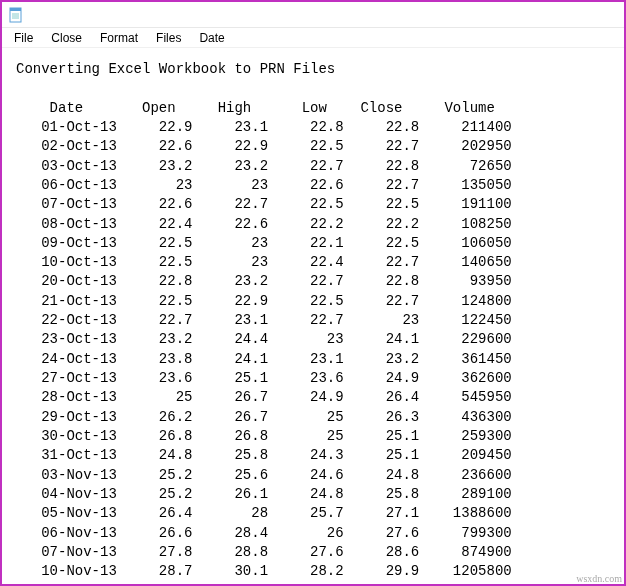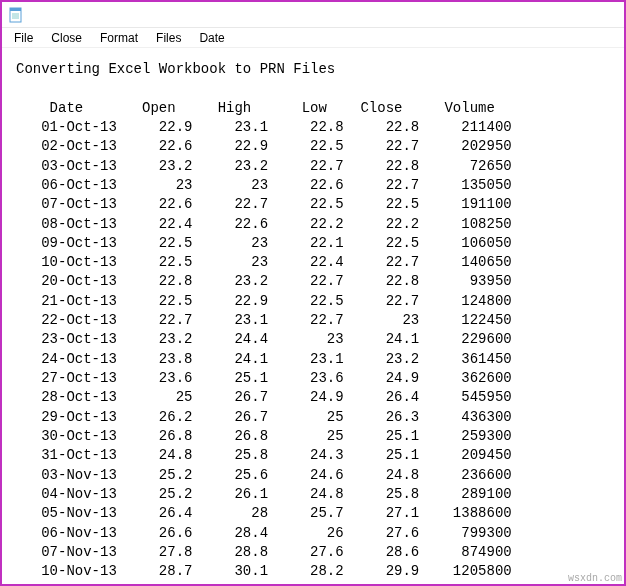--- a/index.html
+++ b/index.html
@@ -52,21 +52,21 @@
       color: #000;
       white-space: pre;
       overflow: auto;
     }
     .watermark {
       position: absolute;
       right: 6px;
       bottom: 4px;
       font-size: 10px;
       color: #aaa;
-      font-family: Liberation Mono, monospace;
+      font-family: Liberation Serif, serif;
       text-align: center;
     }
     .wrap { position: relative; width: 626px; height: 586px; }
   </style>
 </head>
 <body>
 
 <div class="wrap">
   <div class="titlebar">
     <span class="app-icon">

